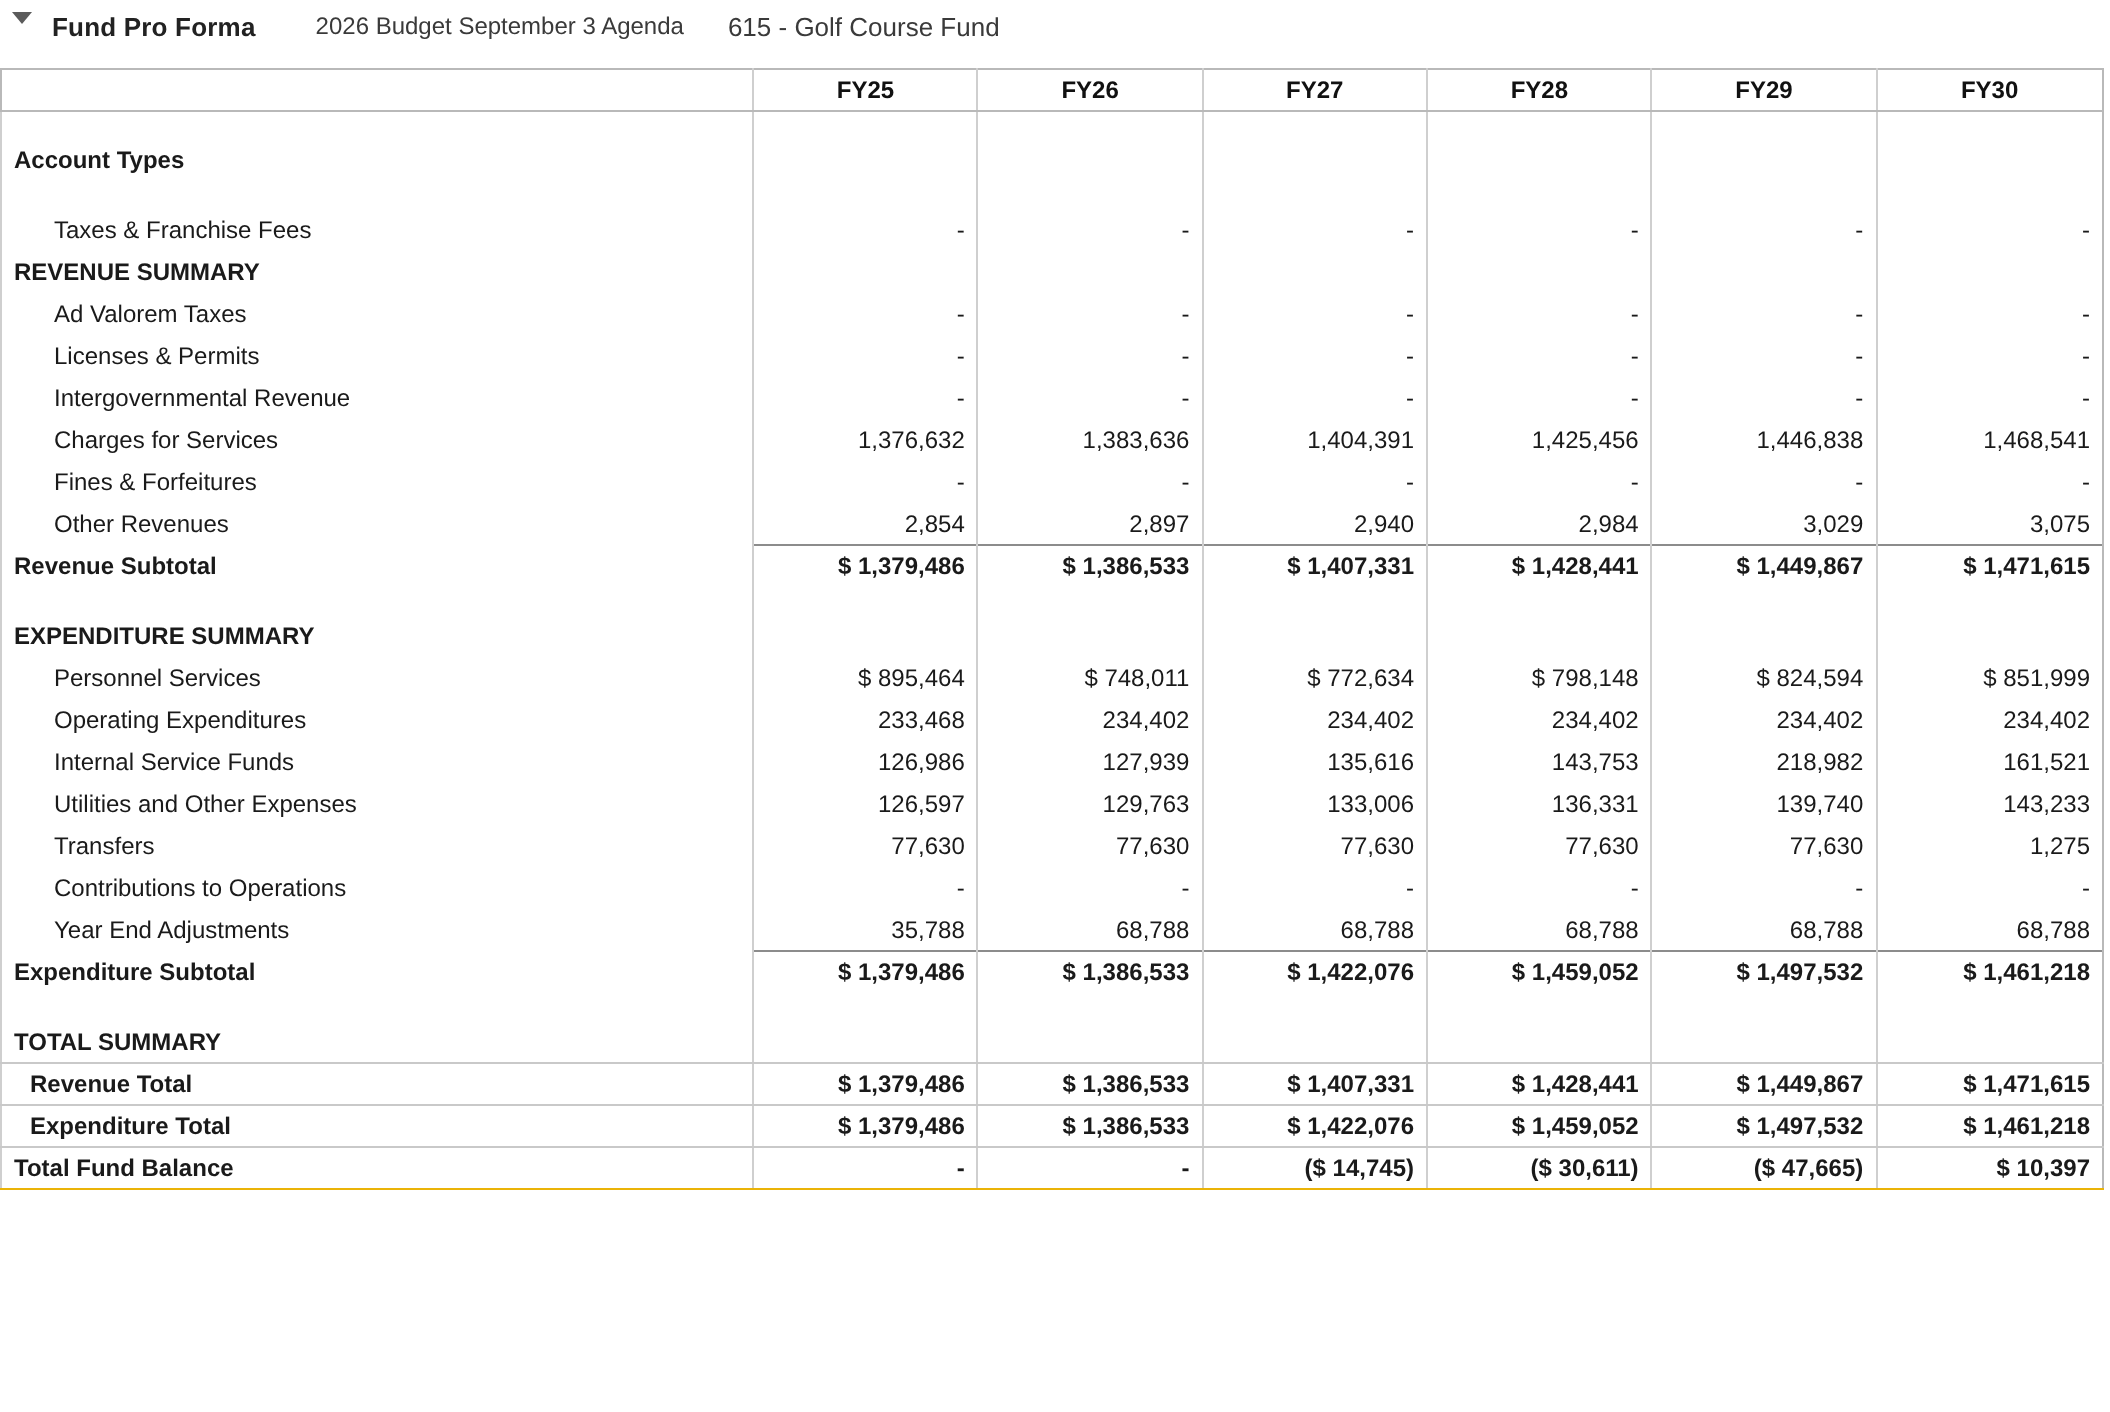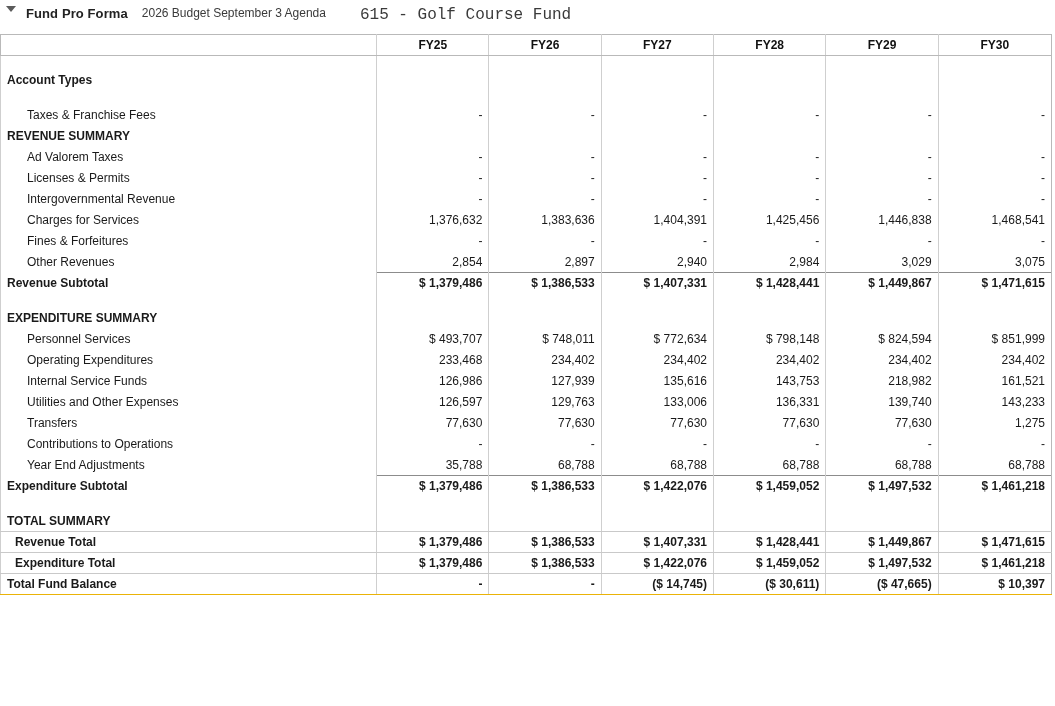--- a/index.html
+++ b/index.html
@@ -34,27 +34,26 @@
   }
   .header-title {
     font-weight: bold;
     font-size: 13px;
     color: #222;
     letter-spacing: 0.1px;
   }
   .header-sub {
     font-size: 12px;
     color: #3a3a3a;
-    margin-left: 6px;
+    margin-left: 22px;
   }
   .header-sub2 {
-    font-size: 16px;
+    font-size: 13px;
     color: #3a3a3a;
-    margin-left: 26px;
-    font-family: Liberation Mono, monospace;
+    margin-left: 14px;
   }
 
   
   .table-wrap {
     width: 1055px;
   }
   table.proforma {
     border-collapse: collapse;
     width: 1052px;
     table-layout: fixed;
@@ -275,21 +274,21 @@
         <td class="num"></td>
         <td class="num"></td>
         <td class="num"></td>
         <td class="num"></td>
         <td class="num"></td>
         <td class="num lastcol"></td>
       </tr>
 
       <tr>
         <td class="label indent1">Personnel Services</td>
-        <td class="num">$ 493,707</td>
+        <td class="num">$ 895,464</td>
         <td class="num">$ 748,011</td>
         <td class="num">$ 772,634</td>
         <td class="num">$ 798,148</td>
         <td class="num">$ 824,594</td>
         <td class="num lastcol">$ 851,999</td>
       </tr>
       <tr>
         <td class="label indent1">Operating Expenditures</td>
         <td class="num">233,468</td>
         <td class="num">234,402</td>

